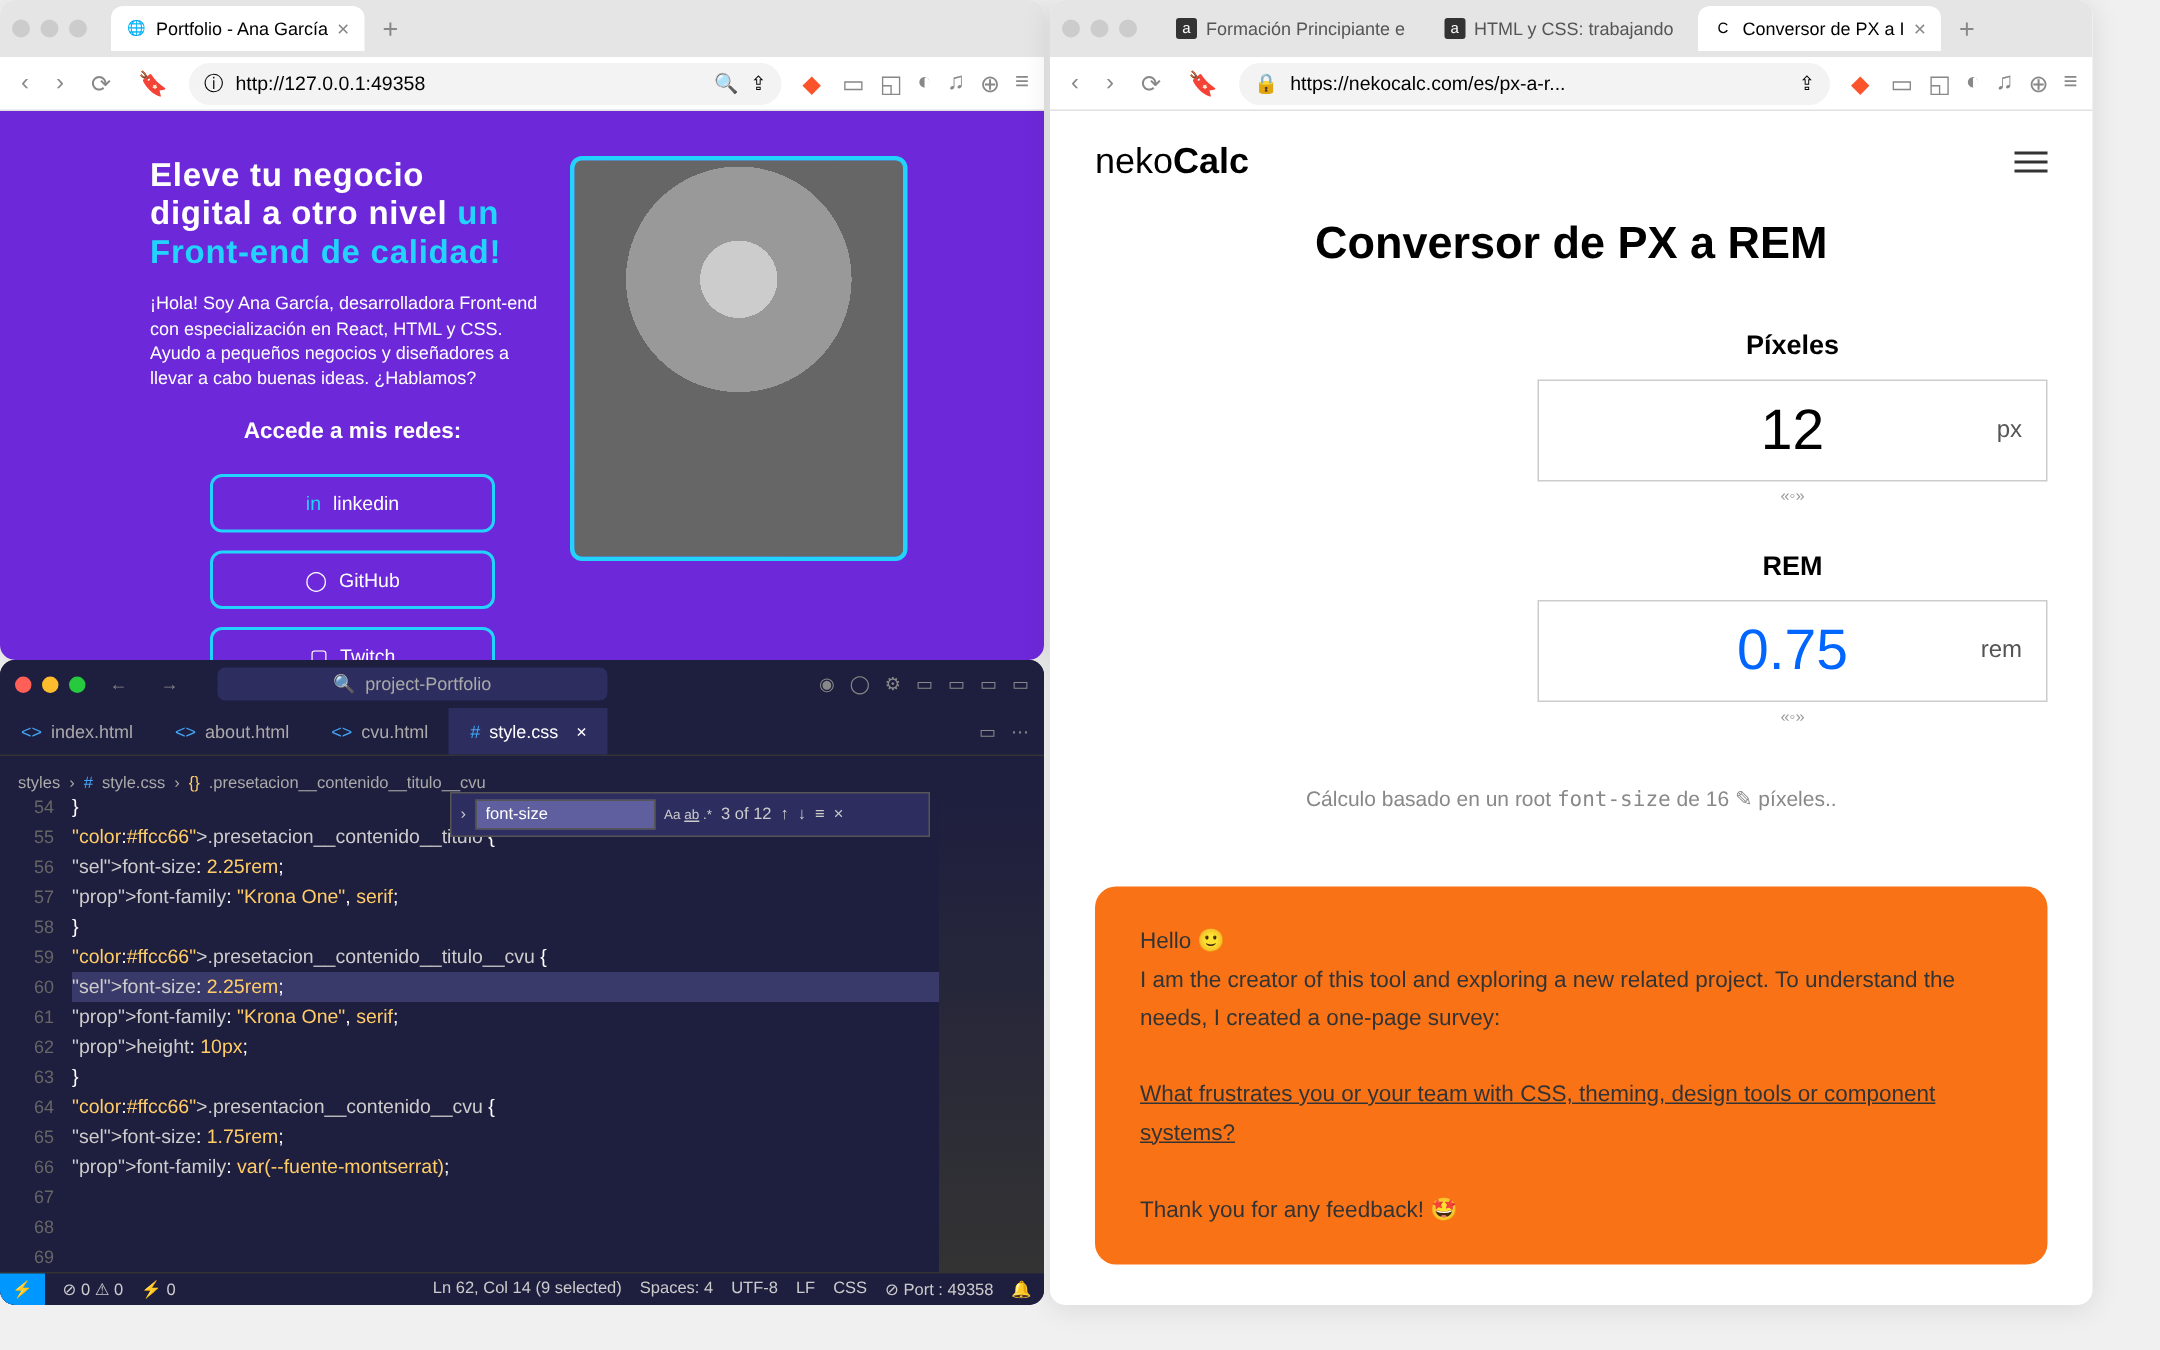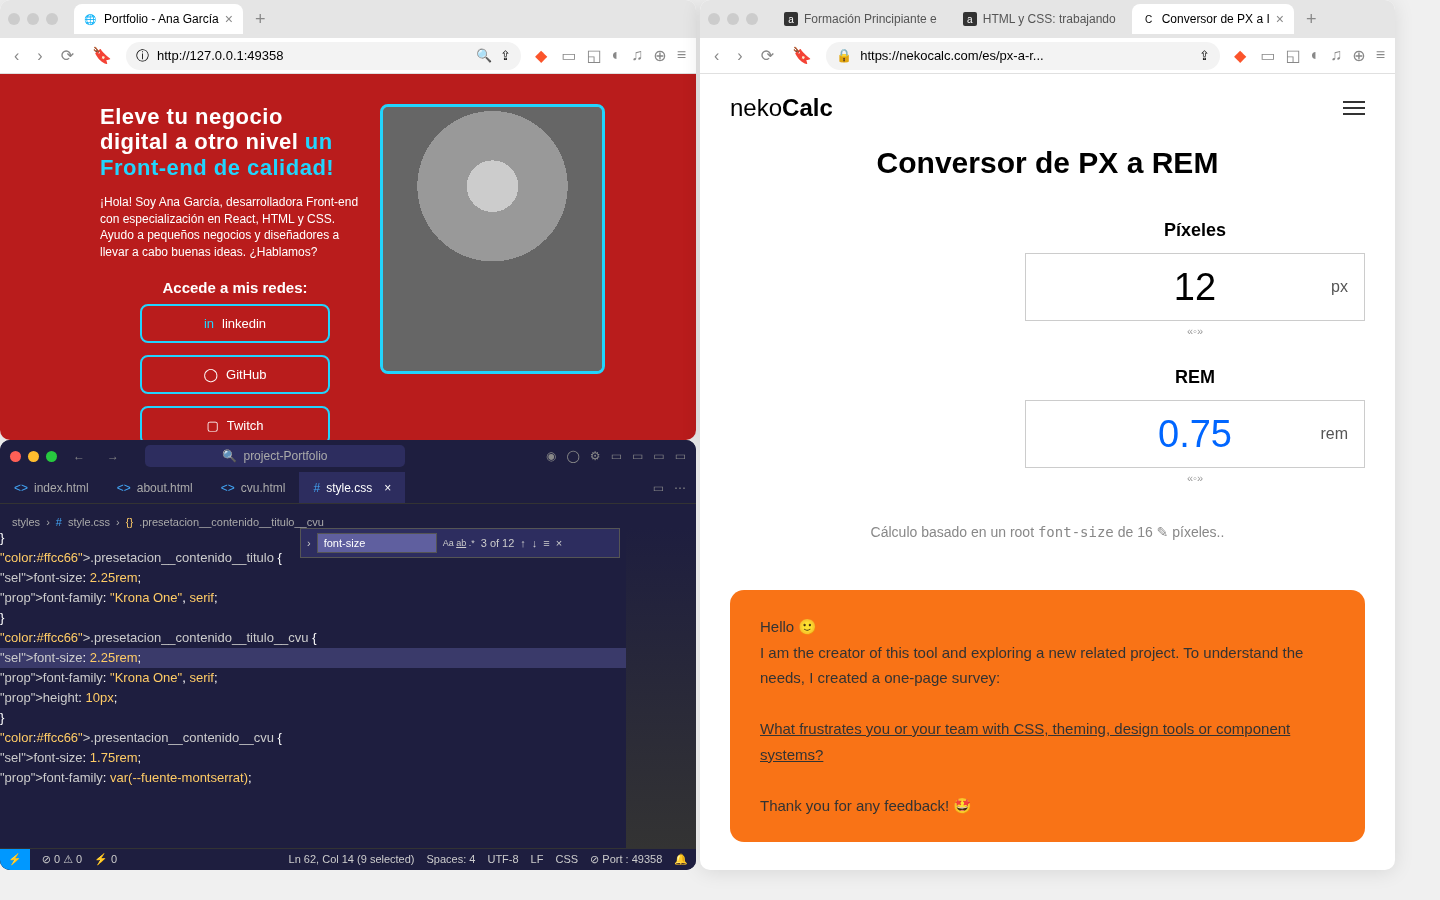--- a/index.html
+++ b/index.html
@@ -13,27 +13,27 @@
 .tab{height:30px;background:#fff;border-radius:8px 8px 0 0;display:flex;align-items:center;padding:0 10px;font-size:12px;gap:6px;max-width:180px}
 .tab-inactive{background:transparent;color:#555}
 .tab-icon{width:14px;height:14px;border-radius:2px;display:flex;align-items:center;justify-content:center;font-size:10px}
 .tab-close{color:#888;font-size:14px}
 .new-tab{color:#888;font-size:18px;padding:0 6px}
 .addr-bar{height:36px;display:flex;align-items:center;padding:0 10px;gap:10px;border-bottom:1px solid #e0e0e0}
 .nav-btn{color:#888;font-size:16px;padding:0 4px}
 .addr-field{flex:1;display:flex;align-items:center;background:#f3f3f3;border-radius:18px;height:28px;padding:0 10px;gap:8px;font-size:13px}
 .addr-icons{display:flex;gap:10px;color:#888}
 .content{flex:1;overflow:hidden}
-.portfolio{background:#b91c1c;height:100%;display:flex;padding:30px 0 0 100px;gap:10px;color:#fff}
+.portfolio{background:#6d28d9;height:100%;display:flex;padding:30px 0 0 100px;gap:10px;color:#fff}
 .pf-left{width:270px}
 .pf-title{font-family:sans-serif;font-weight:700;font-size:22px;line-height:1.15;letter-spacing:.5px}
 .pf-accent{color:#22d4fd}
 .pf-desc{font-size:12px;margin-top:14px;line-height:1.4}
 .pf-redes{font-weight:700;text-align:center;margin-top:18px;font-size:15px}
-.pf-btns{margin-top:8px;display:flex;flex-direction:column;gap:12px;align-items:center}
+.pf-btns{margin-top:20px;display:flex;flex-direction:column;gap:12px;align-items:center}
 .pf-btn{border:2px solid #22d4fd;border-radius:8px;padding:10px 0;width:190px;text-align:center;font-size:13px;color:#fff;display:flex;align-items:center;justify-content:center;gap:8px}
 .pf-img{width:225px;height:270px;border:3px solid #22d4fd;border-radius:8px;background:linear-gradient(135deg,#888,#555);position:relative;overflow:hidden}
 .pf-person{position:absolute;inset:0;background:radial-gradient(circle at 50% 30%,#ccc 12%,#999 12%,#999 35%,#666 35%)}
 .nekocalc{height:100%;display:flex;flex-direction:column;padding:20px 30px}
 .nc-header{display:flex;justify-content:space-between;align-items:center;margin-bottom:24px}
 .nc-logo{font-size:24px}
 .nc-logo b{font-weight:700}
 .nc-burger{display:flex;flex-direction:column;gap:4px}
 .nc-burger span{width:22px;height:2px;background:#333}
 .nc-title{font-size:30px;font-weight:700;text-align:center;margin-bottom:40px}
@@ -281,20 +281,38 @@
     <div class="vs-find">
       <span>›</span>
       <input style="background: rgb(95, 95, 159);" value="font-size">
       <span style="font-size:9px">Aa <u>ab</u> .*</span>
       <span>3 of 12</span>
       <span>↑</span>
       <span>↓</span>
       <span>≡</span>
       <span>×</span>
     </div>
+    <div class="vs-gutter" id="gutter">
+        <div>54</div>
+        <div>55</div>
+        <div>56</div>
+        <div>57</div>
+        <div>58</div>
+        <div>59</div>
+        <div>60</div>
+        <div>61</div>
+        <div>62</div>
+        <div>63</div>
+        <div>64</div>
+        <div>65</div>
+        <div>66</div>
+        <div>67</div>
+        <div>68</div>
+        <div>69</div>
+      </div>
     <div class="vs-code" id="code">
         <div><span class="punct">}</span></div>
         <div></div>
         <div><span style="&lt;span" class="val">"color<span class="punct">:</span>#ffcc66"</span>&gt;.presetacion__contenido__titulo <span class="punct">{</span></div>
         <div>    <span class="&lt;span">"sel"</span>&gt;font-size<span class="punct">:</span> <span class="val">2.25rem</span><span class="punct">;</span></div>
         <div>    <span class="&lt;span">"prop"</span>&gt;font-family<span class="punct">:</span> <span class="val">"Krona One"</span><span class="punct">,</span> <span class="val">serif</span><span class="punct">;</span></div>
         <div><span class="punct">}</span></div>
         <div></div>
         <div><span style="&lt;span" class="val">"color<span class="punct">:</span>#ffcc66"</span>&gt;.presetacion__contenido__titulo__cvu <span class="punct">{</span></div>
         <div style="background:#3a3a6a">    <span class="&lt;span">"sel"</span>&gt;font-size<span class="punct">:</span> <span class="val">2.25rem</span><span class="punct">;</span></div>

